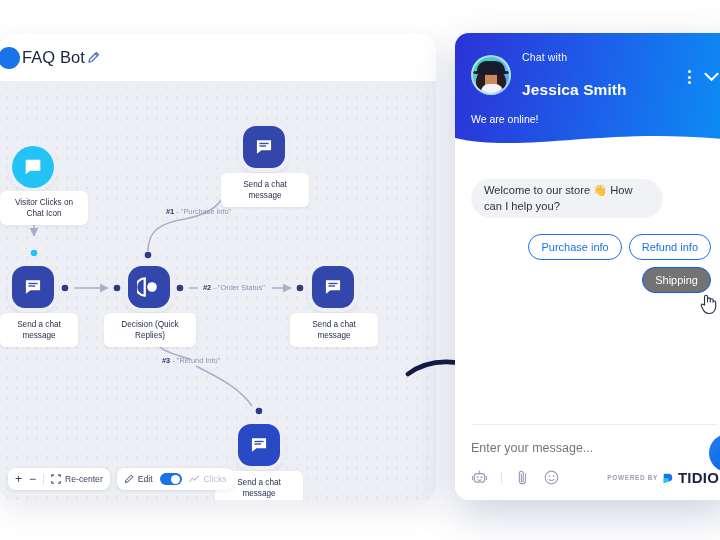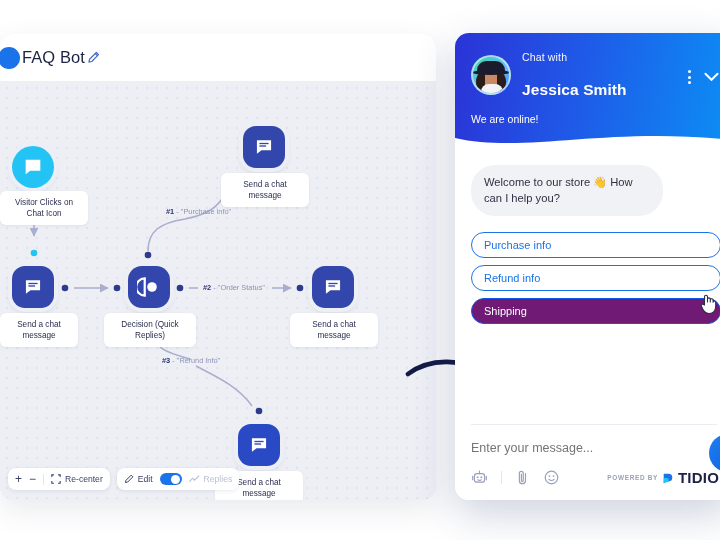--- a/index.html
+++ b/index.html
@@ -122,30 +122,30 @@
   .w-name { font-size: 15.5px; font-weight: bold; letter-spacing: .1px; margin-top: 18px; }
   .w-head-actions { display: flex; align-items: center; gap: 13px; padding-top: 4px; }
   .kebab { display: flex; flex-direction: column; gap: 2.5px; cursor: pointer; }
   .kebab i { width: 3px; height: 3px; border-radius: 50%; background: #fff; display: block; }
   .chev { cursor: pointer; }
   .w-status { color: #fff; font-size: 10.5px; padding: 14px 0 0 16px; }
 
   .w-body { position: relative; height: 287px; background: #fff; padding: 14px 12px 0 16px; }
   .bubble {
     display: inline-block; background: #f1f2f5; color: #2e3144;
-    border-radius: 24px; padding: 10px 13px;
-    font-size: 11.2px; line-height: 15.5px; max-width: 192px;
-  }
-  .qr-wrap { display: flex; flex-wrap: wrap; justify-content: flex-end; gap: 7px; margin-top: 16px; padding-right: 0; flex-direction: column; }
+    border-radius: 24px; padding: 4px 13px;
+    font-size: 11.2px; line-height: 15.5px; max-width: 192px; margin-top: 14px;
+  }
+  .qr-wrap { display: flex; flex-wrap: wrap; justify-content: flex-end; gap: 7px; margin-top: 16px; padding-right: 10px; }
   .qr {
     border: 1.4px solid #1a73e8; color: #1a73e8; background: #fff;
     border-radius: 16px; padding: 6px 12px; font-size: 11px; cursor: pointer;
     white-space: nowrap;
   }
-  .qr.selected { background: #701a75; color: #fff; border-color: #1158ea; }
+  .qr.selected { background: #737373; color: #fff; border-color: #1158ea; }
   .cursor-hand { position: absolute; right: 14px; top: 142px; width: 20px; height: 22px; }
 
   .w-foot { position: absolute; left: 0; bottom: 0; width: 100%; background: #fff; }
   .foot-divider { height: 1px; background: #ebedf3; margin: 0 16px; }
   .msg-input {
     border: none; outline: none; width: 100%; padding: 16px 16px 10px 16px;
     font-size: 12.5px; color: #8d93ae; font-family: "Liberation Sans", sans-serif;
     background: transparent;
   }
   .foot-row { display: flex; align-items: center; padding: 4px 14px 14px 16px; gap: 13px; }
@@ -304,21 +304,21 @@
           <svg width="10" height="10" viewBox="0 0 16 16">
             <path d="M11.5 1.8l2.7 2.7-8.4 8.4-3.4.7.7-3.4z" fill="none" stroke="#3a4163" stroke-width="1.6" stroke-linejoin="round"></path>
           </svg>
           <span>Edit</span>
         </span>
         <span class="toggle"></span>
         <span class="tb-btn muted">
           <svg width="11" height="10" viewBox="0 0 14 12">
             <path d="M1 9l3.5-4 2.5 2.5L12.5 2" fill="none" stroke="#b9bed4" stroke-width="1.4" stroke-linecap="round"></path>
           </svg>
-          <span>Replies</span>
+          <span>Clicks</span>
         </span>
       </div>
     </div>
   </div>
 
   <svg class="big-arrow" viewBox="0 0 105 48">
     <path d="M3,22 C24,6 58,6 80,21" fill="none" stroke="#121a45" stroke-width="4.6" stroke-linecap="round"></path>
     <path d="M66,10 L84,22 L64,31 z" fill="#121a45"></path>
   </svg>
 

